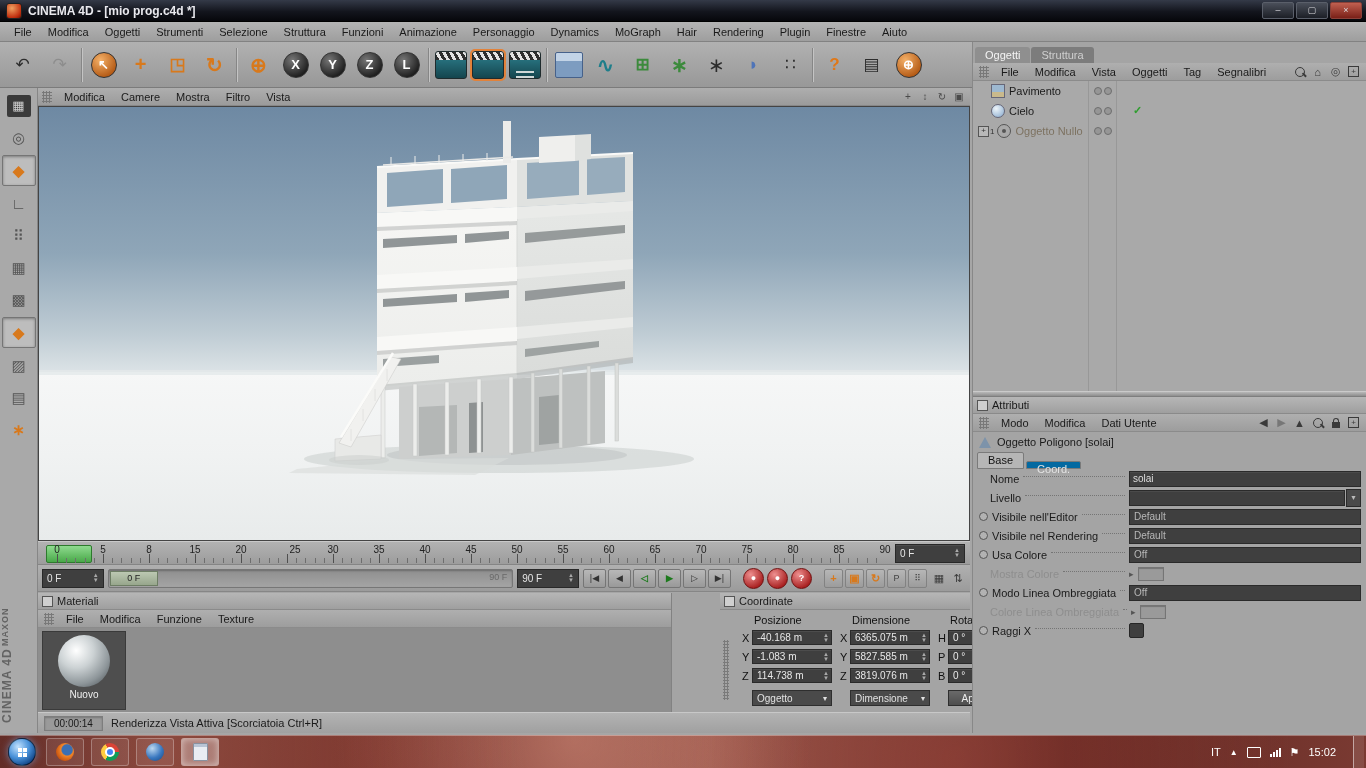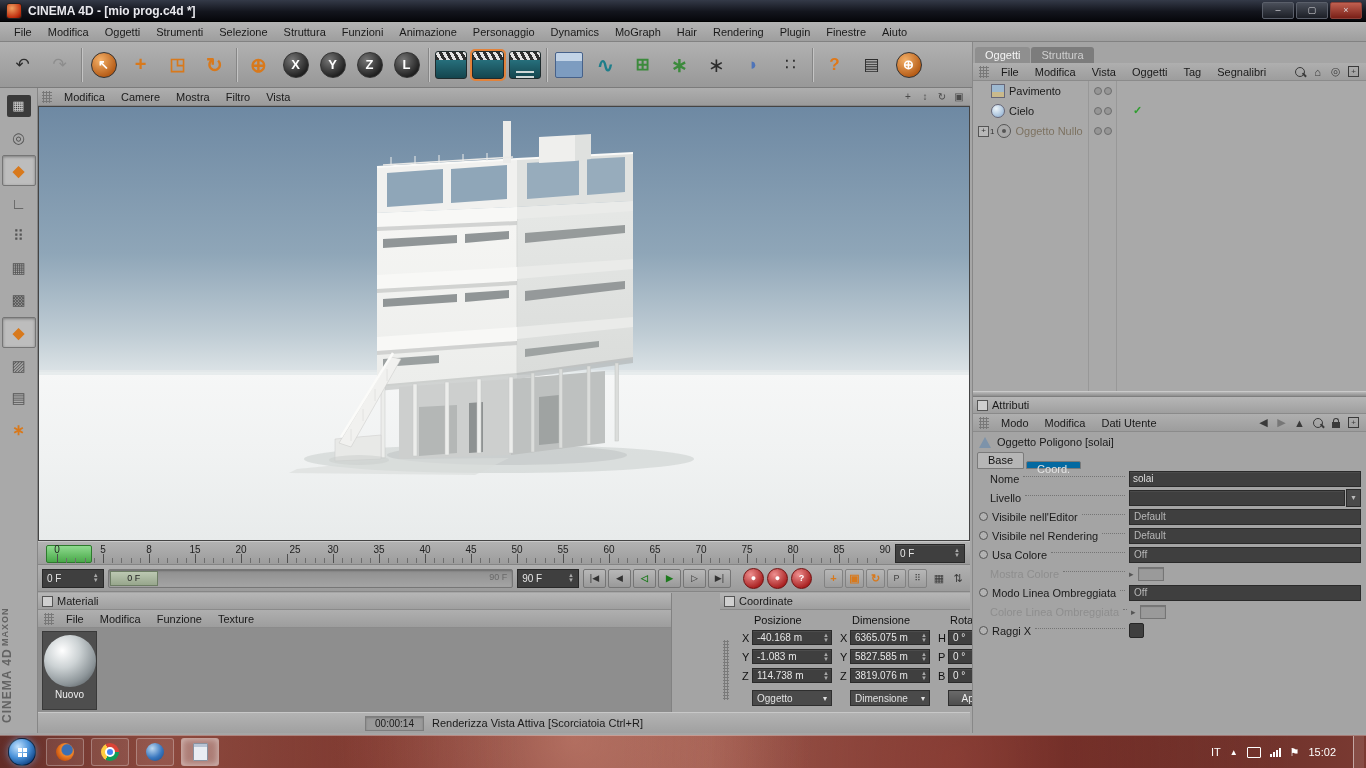--- a/index.html
+++ b/index.html
@@ -98,41 +98,41 @@
   .tricon{width:16px;height:16px;display:flex;align-items:center;justify-content:center;color:#3c3c3c;font-size:11px;}
   
   .panel-header{height:16px;background:linear-gradient(#b6b6b6,#9f9f9f);border-bottom:1px solid #8a8a8a;
                 display:flex;align-items:center;gap:4px;padding:0 4px;font-size:11px;}
   .hdr-ico{width:9px;height:9px;border:1px solid #555;background:#cfcfcf;}
   .panel-menu{height:17px;background:linear-gradient(#afafaf,#9d9d9d);border-bottom:1px solid #8b8b8b;
               display:flex;align-items:center;padding:0 2px;}
   
   #materials{left:38px;top:593px;width:634px;height:119px;background:#9c9c9c;border-right:1px solid #828282;box-sizing:border-box;}
   #mat-content{position:relative;height:85px;background:#8e8e8e;}
-  .mat-slot{position:absolute;left:4px;top:3px;width:55px;height:79px;background:#4e4e4e;border:1px solid #3a3a3a;
+  .mat-slot{position:absolute;left:4px;top:3px;width:84px;height:79px;background:#4e4e4e;border:1px solid #3a3a3a;
             display:flex;flex-direction:column;align-items:center;padding-top:3px;gap:2px;box-sizing:border-box;}
   .mat-sphere{width:52px;height:52px;border-radius:50%;
               background:radial-gradient(circle at 35% 30%,#fff,#ccd2d4 35%,#8d9599 68%,#555c60 90%);}
   .mat-name{color:#f0f0f0;font-size:10px;}
   
   #coords{left:672px;top:593px;width:298px;height:119px;background:#a4a4a4;box-sizing:border-box;padding-left:48px;}
   #coords .body{position:relative;height:102px;}
   .chead{position:absolute;top:4px;font-size:11px;color:#111;}
   .claby{position:absolute;font-size:11px;color:#111;}
   .cfield{position:absolute;height:15px;background:#3f3f3f;border:1px solid #2a2a2a;color:#e8e8e8;font-size:10px;
           display:flex;align-items:center;padding:0 2px 0 4px;box-shadow:inset 0 1px 0 rgba(255,255,255,.07);box-sizing:border-box;}
   .cdrop{position:absolute;height:16px;background:#4a4a4a;border:1px solid #2e2e2e;color:#e2e2e2;font-size:10px;
          display:flex;align-items:center;padding:0 4px;justify-content:space-between;box-sizing:border-box;}
   .cbtn{position:absolute;height:16px;background:linear-gradient(#6a6a6a,#4e4e4e);border:1px solid #2e2e2e;color:#eee;
         font-size:10px;display:flex;align-items:center;justify-content:center;box-sizing:border-box;}
   .vgrip{position:absolute;left:3px;top:30px;width:6px;height:60px;
          background:radial-gradient(circle,#7a7a7a 1px,transparent 1.3px);background-size:3px 3px;}
   
   #statusbar{left:38px;top:712px;width:932px;height:21px;background:linear-gradient(#b3b3b3,#a0a0a0);
-             border-top:1px solid #c8c8c8;display:flex;align-items:center;gap:8px;padding:0 6px;box-sizing:border-box;justify-content:center;}
+             border-top:1px solid #c8c8c8;display:flex;align-items:center;gap:8px;padding:0 6px;box-sizing:border-box;}
   .time-box{background:#9a9a9a;border:1px solid #7d7d7d;box-shadow:inset 0 1px 2px rgba(0,0,0,.22);
             padding:1px 9px;font-size:10px;}
   
   #rightpanel{left:972px;top:42px;width:394px;height:691px;background:#a4a4a4;border-left:1px solid #888;box-sizing:border-box;}
   #obj-tabs{display:flex;margin:5px 0 0 2px;gap:1px;}
   .tab{padding:2px 10px;font-size:11px;border-radius:3px 3px 0 0;}
   .tab.active{background:#8f8f8f;color:#f4f4f4;}
   .tab.inactive{background:#7c7c7c;color:#cfcfcf;}
   .mright{margin-left:auto;display:flex;align-items:center;gap:5px;padding-right:4px;}
   .micon{width:13px;height:13px;display:flex;align-items:center;justify-content:center;color:#3a3a3a;font-size:11px;}

